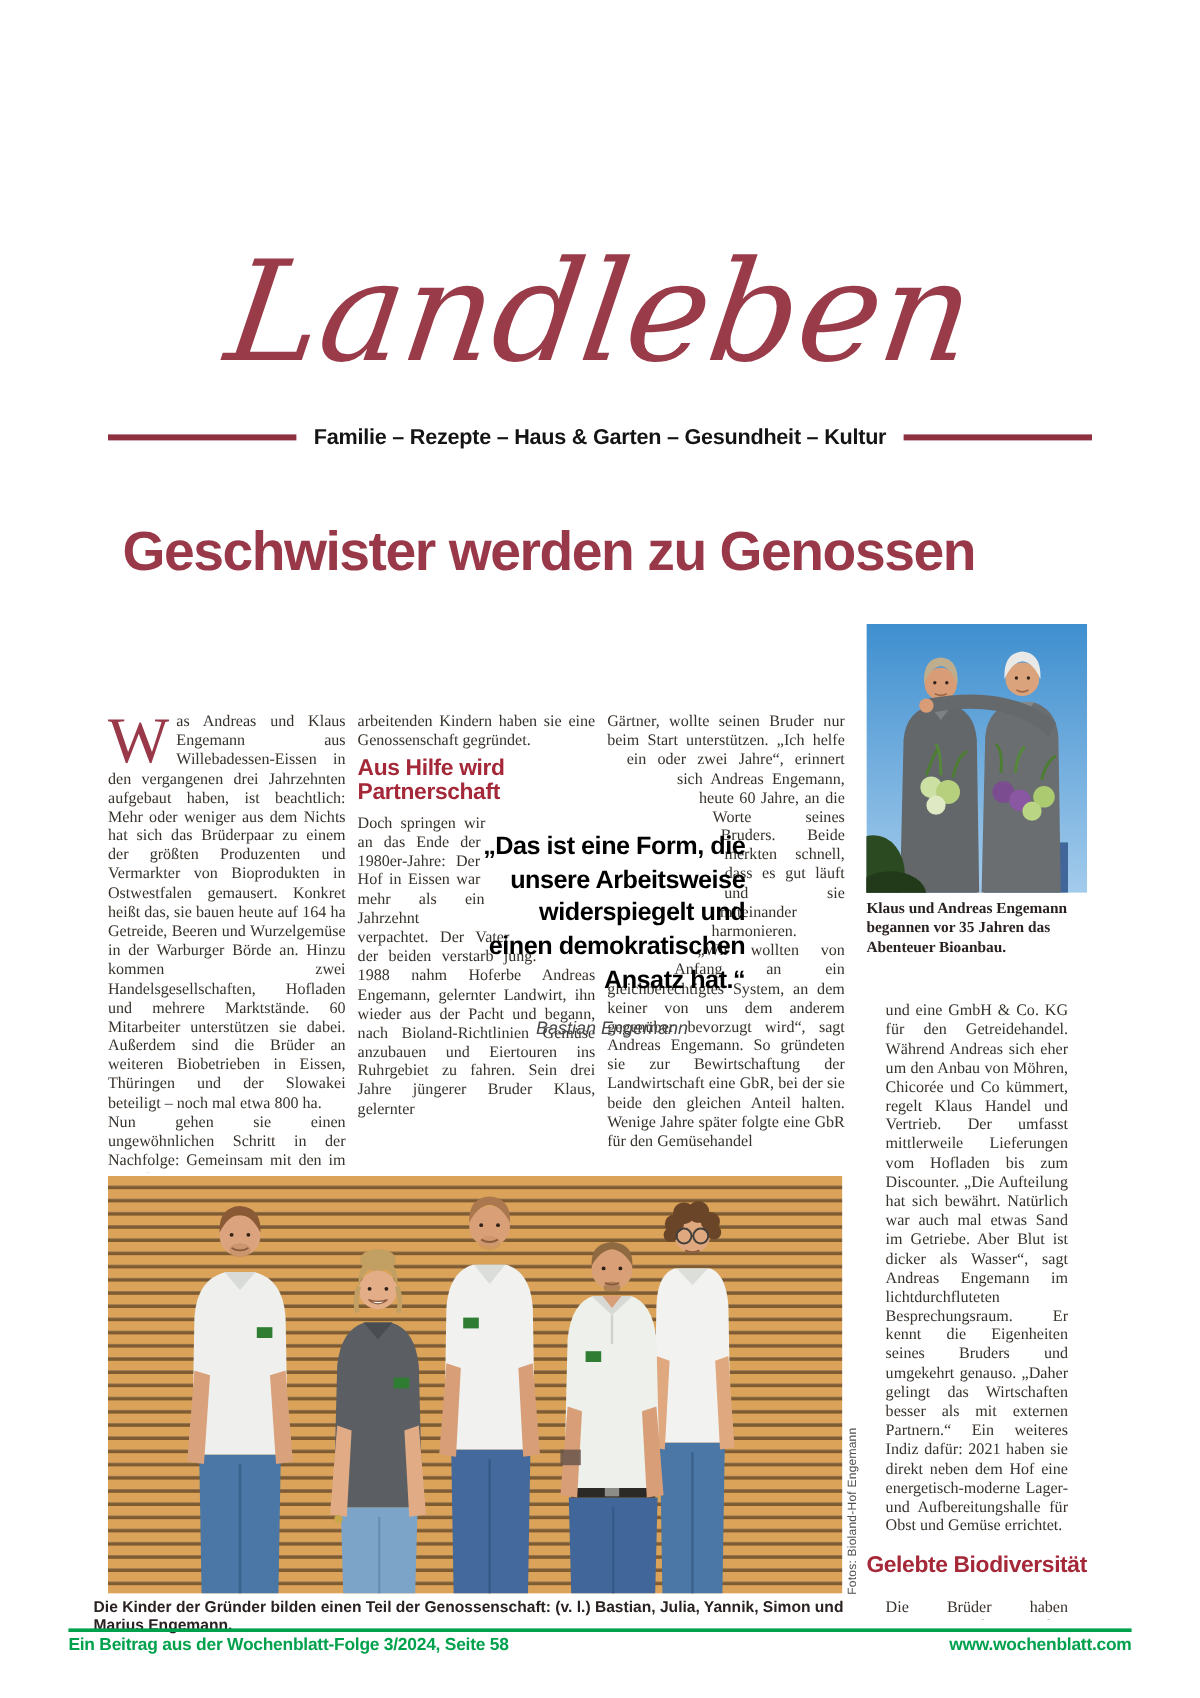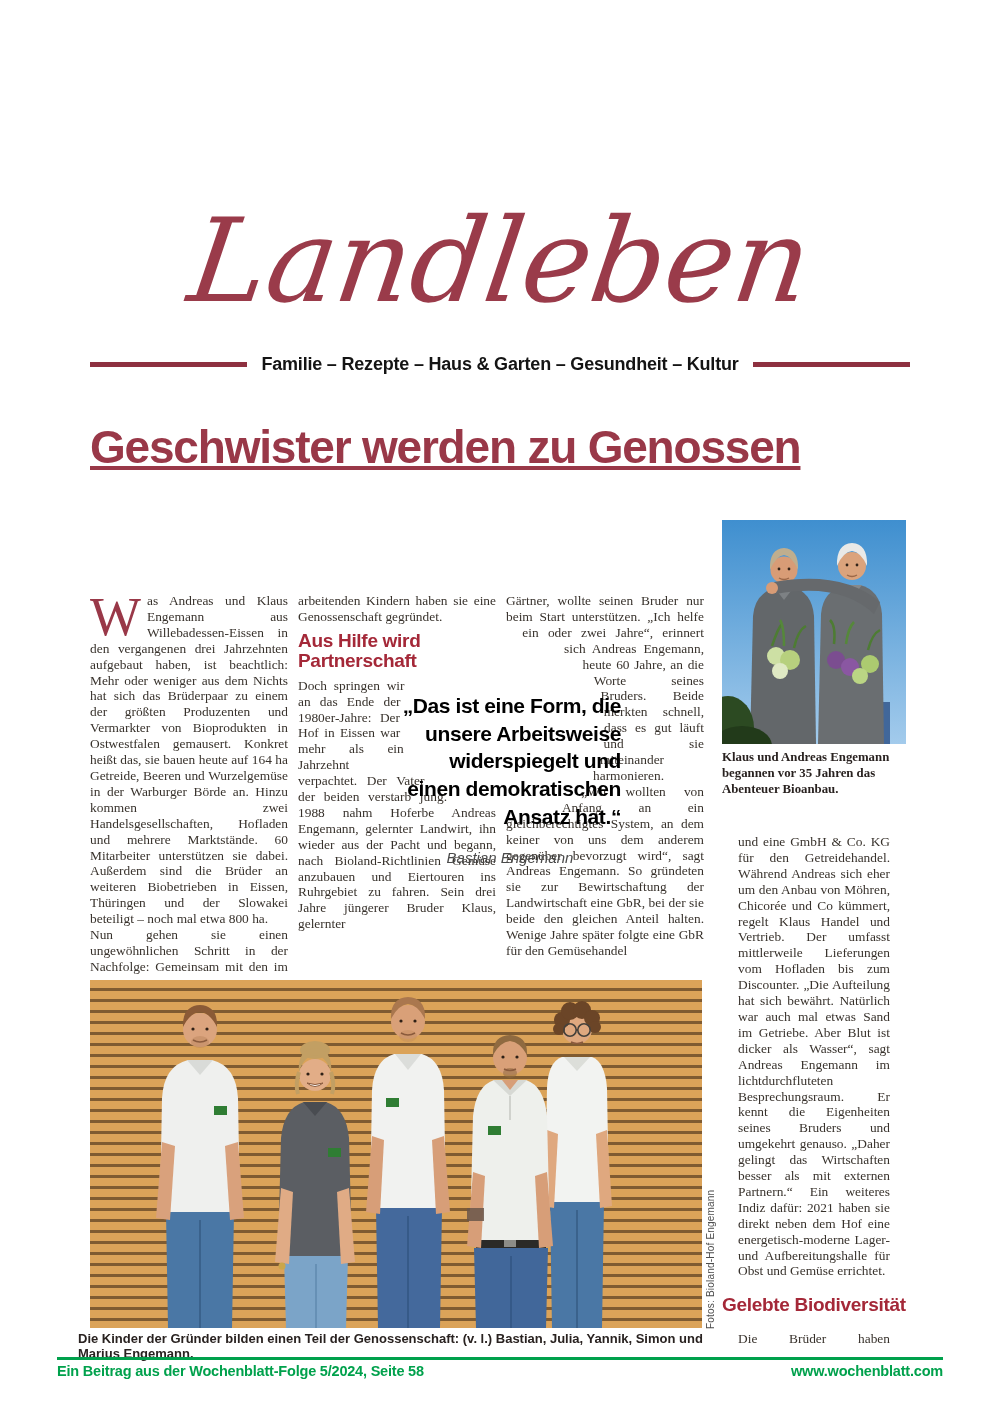--- a/index.html
+++ b/index.html
@@ -78,21 +78,21 @@
 
   <div class="script-wrap">
     <span class="script-title">Landleben</span>
   </div>
   <div class="tagline-row">
     <div class="tagline-rule"></div>
     <div class="tagline-text">Familie – Rezepte – Haus &amp; Garten – Gesundheit – Kultur</div>
     <div class="tagline-rule"></div>
   </div>
 
-  <h1 class="headline" style="margin:0;text-decoration:underline;">Geschwister werden zu Genossen</h1>
+  <h1 class="headline" style="margin:12px;">Geschwister werden zu Genossen</h1>
 
   <div class="columns">
     <div class="col">
       <p><span class="dropcap">W</span><span>as Andreas und Klaus Engemann aus Willebadessen-Eissen in den vergangenen drei Jahrzehnten aufgebaut haben, ist beachtlich: Mehr oder weniger aus dem Nichts hat sich das Brüderpaar zu einem der größten Produzenten und Vermarkter von Bioprodukten in Ostwestfalen gemausert. Konkret heißt das, sie bauen heute auf 164 ha Getreide, Beeren und Wurzelgemüse in der Warburger Börde an. Hinzu kommen zwei Handelsgesellschaften, Hofladen und mehrere Marktstände. 60 Mitarbeiter unterstützen sie dabei. Außerdem sind die Brüder an weiteren Biobetrieben in Eissen, Thüringen und der Slowakei beteiligt – noch mal etwa 800 ha.</span></p>
       <p>Nun gehen sie einen ungewöhnlichen Schritt in der Nachfolge: Gemeinsam mit den im Betrieb</p>
     </div>
     <div class="col">
       <div class="cut-r"></div>
       <p>arbeitenden Kindern haben sie eine Genossenschaft gegründet.</p>
       <h3 class="subhead">Aus Hilfe wird Partnerschaft</h3>
@@ -274,17 +274,17 @@
         <ellipse cx="420" cy="93" rx="7" ry="5" fill="#8f6a40" opacity="0.55"></ellipse>
         <path d="M414,89 Q420,92 426,89" stroke="#8a5a3c" stroke-width="1.5" fill="none"></path>
       </g>
     </svg>
   </div>
   <div class="photo-credit">Fotos: Bioland-Hof Engemann</div>
   <div class="caption2">Die Kinder der Gründer bilden einen Teil der Genossenschaft: (v. l.) Bastian, Julia, Yannik, Simon und Marius Engemann.</div>
 
   <div class="footer-rule"></div>
   <div class="footer-row">
-    <span>Ein Beitrag aus der Wochenblatt-Folge 5/2024, Seite 58</span>
+    <span>Ein Beitrag aus der Wochenblatt-Folge 3/2024, Seite 58</span>
     <span>www.wochenblatt.com</span>
   </div>
 
 </div>
 
 </body></html>

